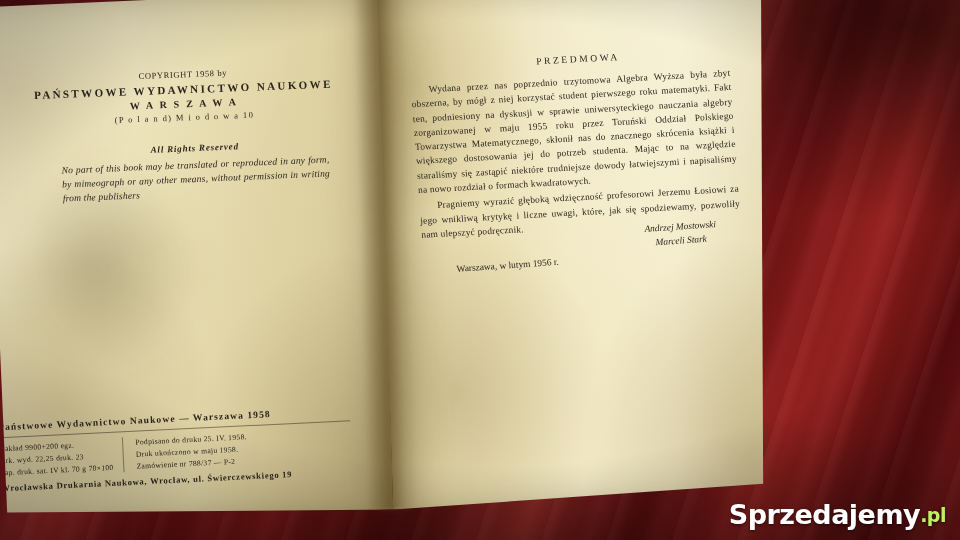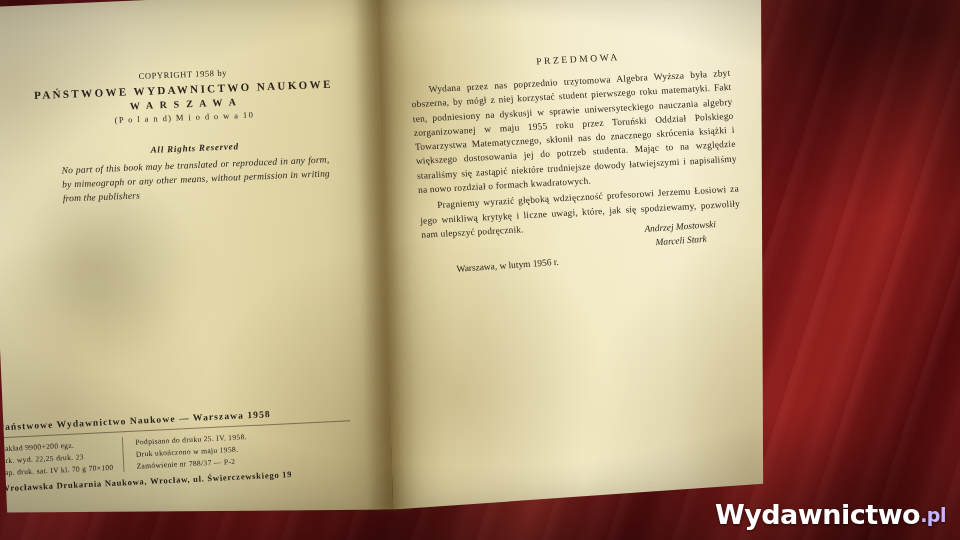--- a/index.html
+++ b/index.html
@@ -275,21 +275,21 @@
     right: 14px;
     bottom: 10px;
     font-family: "DejaVu Sans", sans-serif;
     font-size: 27px;
     font-weight: bold;
     color: #ffffff;
     letter-spacing: -0.5px;
     text-shadow: 0 1px 3px rgba(0,0,0,0.55);
   }
   .watermark .tld {
-    color: #c4b5fd;
+    color: #bef264;
     font-weight: bold;
     font-size: 19px;
     vertical-align: 2px;
   }
 
   .vignette {
     position: absolute;
     inset: 0;
     pointer-events: none;
     background: radial-gradient(85% 75% at 50% 45%, rgba(0,0,0,0) 55%, rgba(0,0,0,0.38) 100%);
@@ -359,15 +359,15 @@
       <div>Andrzej Mostowski</div>
       <div>Marceli Stark</div>
     </div>
 
     <div class="place-date">Warszawa, w lutym 1956 r.</div>
   </div>
 
   <div class="vignette"></div>
 
   <div class="watermark">
-    <span>Wydawnictwo</span><span class="tld">.pl</span>
+    <span>Sprzedajemy</span><span class="tld">.pl</span>
   </div>
 </div>
 
 </body></html>

